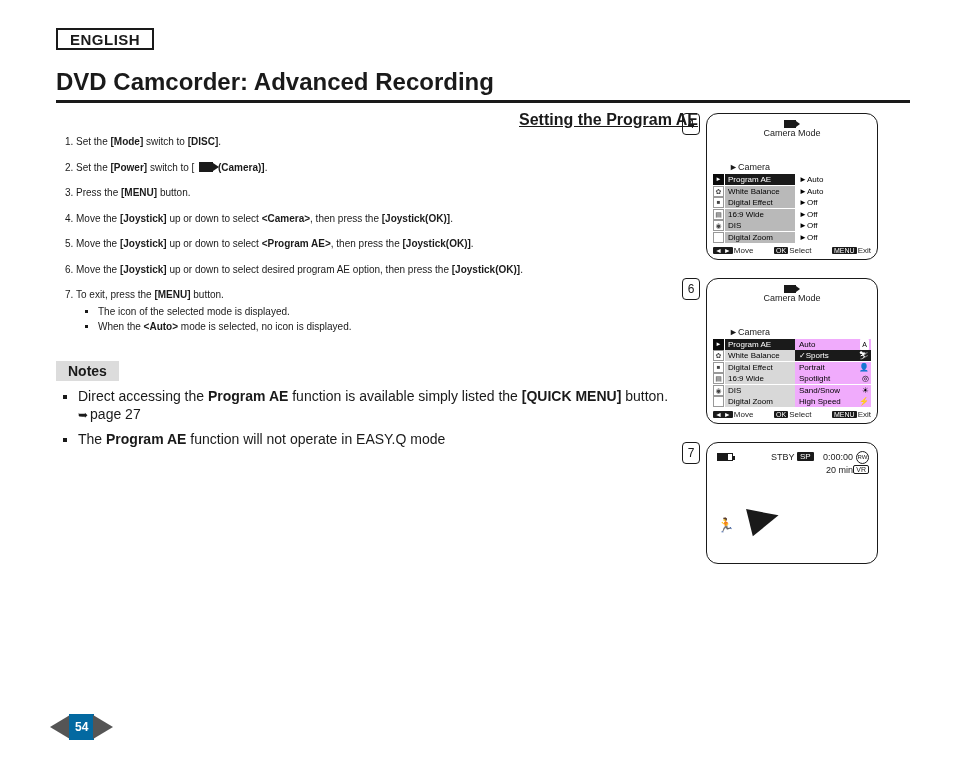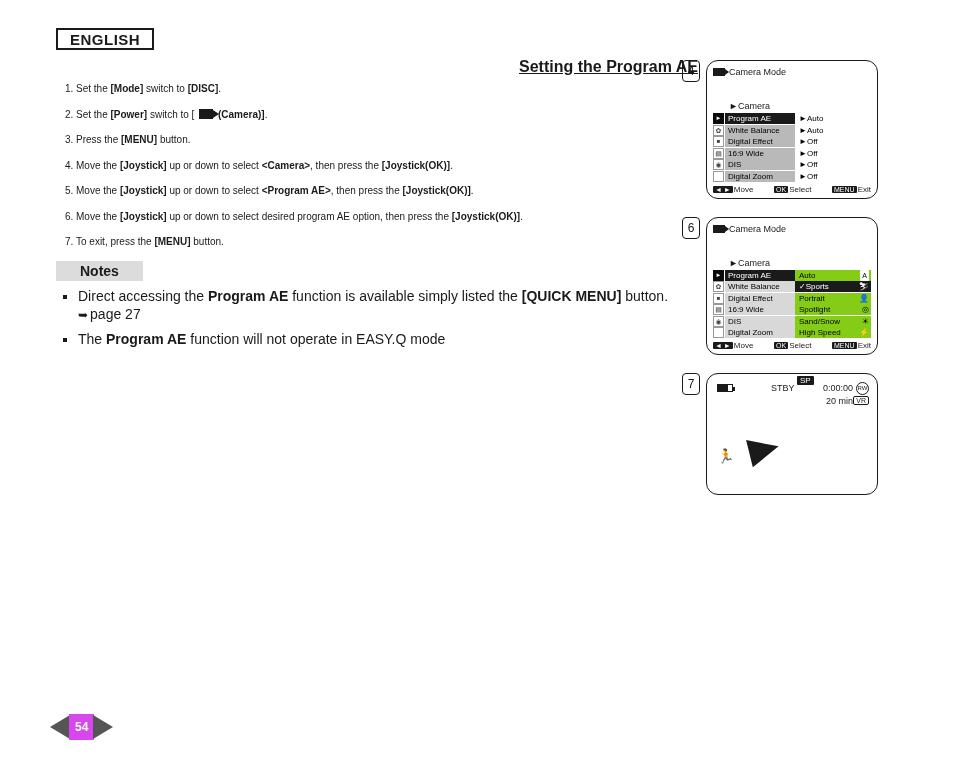--- a/index.html
+++ b/index.html
@@ -8,89 +8,94 @@
   .lang-box { display: inline-block; border: 2px solid #1a1a1a; padding: 1px 12px 0 12px; font-size: 15px; font-weight: bold; letter-spacing: 0.5px; }
   .title { font-size: 24px; font-weight: bold; margin-top: 18px; border-bottom: 3px solid #1a1a1a; padding-bottom: 4px; }
   .content-row { display: flex; margin-top: 8px; }
   .text-col { flex: 0 0 650px; padding-right: 8px; }
   .fig-col { flex: 1; padding-top: 2px; }
   .section-head { font-size: 16px; font-weight: bold; text-decoration: underline; margin-bottom: 6px; text-align: right; }
   ol.steps { list-style: decimal; margin-left: 20px; font-size: 10px; line-height: 1.35; }
   ol.steps > li { margin-bottom: 12px; }
   ul.sub { list-style: square; margin-left: 22px; margin-top: 3px; }
   ul.sub li { margin-bottom: 2px; }
-  .notes-label { display: inline-block; background: #dcdcdc; font-size: 14px; font-weight: bold; padding: 2px 24px; margin-top: 0; }
+  .notes-label { display: inline-block; background: #dcdcdc; font-size: 14px; font-weight: bold; padding: 2px 12px; margin-top: 15px; }
   ul.notes { list-style: square; margin-left: 22px; font-size: 14px; line-height: 1.35; margin-top: 6px; }
   ul.notes li { margin-bottom: 6px; }
   .b { font-weight: bold; }
   .cam-icon { display: inline-block; width: 14px; height: 10px; background: #1a1a1a; position: relative; vertical-align: -1px; margin: 0 2px; }
   .cam-icon:after { content: ""; position: absolute; right: -6px; top: 1px; border-left: 6px solid #1a1a1a; border-top: 4px solid transparent; border-bottom: 4px solid transparent; }
   .page-num { position: absolute; left: 50px; bottom: 26px; }
   .page-num .tri-l { display:inline-block; width:0;height:0;border-right:20px solid #555;border-top:12px solid transparent;border-bottom:12px solid transparent;vertical-align:middle;}
-  .page-num .box { display:inline-block; background:#d946ef; color:#fff; font-size:12px; font-weight:bold; padding:6px 6px; vertical-align:middle; margin-left:-1px;}
+  .page-num .box { display:inline-block; background:#0369a1; color:#fff; font-size:12px; font-weight:bold; padding:6px 6px; vertical-align:middle; margin-left:-1px;}
   .page-num .tri-r { display:inline-block; width:0;height:0;border-left:20px solid #555;border-top:12px solid transparent;border-bottom:12px solid transparent;vertical-align:middle;margin-left:-1px;}
 
   
   .fig { position: relative; margin-bottom: 18px; }
   .fig-num { position: absolute; left: -24px; top: 0; width: 18px; height: 22px; border: 1.4px solid #1a1a1a; border-radius: 4px; font-size: 12px; text-align: center; line-height: 20px; }
   .screen { width: 172px; border: 1.6px solid #1a1a1a; border-radius: 12px; padding: 6px 6px 4px 6px; background: #fff; margin-left: 0; }
-  .sc-title-row { display: flex; align-items: center; font-size: 9px; margin-bottom: 1px; }
+  .sc-title-row { display: flex; align-items: center; font-size: 9px; margin-bottom: 1px; flex-direction: column; }
   .sc-title-row .camtiny { width: 12px; height: 8px; background:#1a1a1a; margin-right:4px; position:relative;}
   .sc-title-row .camtiny:after{content:"";position:absolute;right:-4px;top:1px;border-left:4px solid #1a1a1a;border-top:3px solid transparent;border-bottom:3px solid transparent;}
   .sc-nav { font-size: 9px; margin-left: 16px; margin-bottom: 2px; margin-top: 24px; }
   .menu-row { display:flex; height: 11px; font-size: 8px; line-height: 11px; margin-bottom: 0.5px; }
   .menu-icon { width: 11px; height: 11px; background:#0a0a0a; margin-right:1px; display:flex;align-items:center;justify-content:center;color:#fff;font-size:7px;}
   .menu-icon.off { background:#fff;border:1px solid #999; color:#444;}
   .menu-icon.gear:before{content:"✿";font-size:7px;}
   .menu-icon.cam:before{content:"►";font-size:6px;}
   .menu-icon.photo:before{content:"■";font-size:6px;}
   .menu-icon.scr:before{content:"▤";font-size:7px;}
   .menu-icon.disc:before{content:"◉";font-size:7px;}
   .menu-icon.info:before{content:"";}
   .menu-label { background:#b9b9b9; color:#000; padding-left:3px; flex:0 0 70px; }
   .menu-label.sel { background:#1a1a1a; color:#fff; }
   .menu-label.light { background:#d8d8d8; }
   .menu-val { background:#fff; color:#000; padding-left:4px; flex:1; display:flex; align-items:center; justify-content:space-between; padding-right:2px;}
-  .menu-val.row2 { background:#84cc16; color:#000; }
+  .menu-val.row2 { background:#f0abfc; color:#000; }
   .menu-val.sel { background:#1a1a1a; color:#fff; }
   .foot { display:flex; justify-content:space-between; font-size:8px; margin-top:3px; align-items:center;}
   .foot .chip { background:#1a1a1a;color:#fff;font-size:7px;padding:0 2px;border-radius:1px;margin-right:1px;}
   .screen-live { width: 172px; height: 122px; border: 1.6px solid #1a1a1a; border-radius: 12px; position:relative; }
   .batt { position:absolute; top:10px; left:10px; width:16px;height:8px;border:1px solid #1a1a1a;}
   .batt:after{content:"";position:absolute;right:-3px;top:2px;width:2px;height:4px;background:#1a1a1a;}
   .batt .fill{background:#1a1a1a;width:10px;height:6px;margin:0;}
-  .sp { position:absolute; top:2px; left:90px; background:#1a1a1a;color:#fff;font-size:8px;padding:0 3px;border-radius:1px;}
+  .sp { position:absolute; top:9px; left:90px; background:#1a1a1a;color:#fff;font-size:8px;padding:0 3px;border-radius:1px;}
   .timecode{position:absolute;top:9px;right:24px;font-size:9px;}
   .rw{position:absolute;top:8px;right:8px;width:13px;height:13px;border:1.2px solid #1a1a1a;border-radius:50%;font-size:6px;text-align:center;line-height:11px;}
   .stby{position:absolute;top:9px;left:64px;font-size:9px;}
   .vr{position:absolute;top:22px;right:8px;font-size:7px;border:1px solid #1a1a1a;padding:0 2px;border-radius:2px;}
   .rem{position:absolute;top:22px;right:24px;font-size:9px;}
   .arrow { position:absolute; left:42px; top:62px; width:0;height:0;border-left:30px solid #1a1a1a;border-top:14px solid transparent;border-bottom:14px solid transparent; transform: rotate(-14deg);}
   .mode-icon{position:absolute;left:10px;top:74px;font-size:14px;}
   .arrow-link:before{content:"➥";font-size:12px;margin-right:2px;}
 </style>
 </head>
 <body>
 
 <div class="page">
   <div class="lang-box">ENGLISH</div>
+  <div class="title">DVD Camcorder: Advanced Recording</div>
 
   <div class="content-row">
     <div class="text-col">
       <div class="section-head">Setting the Program AE</div>
       <ol class="steps">
         <li><span>Set the </span><span class="b">[Mode]</span><span> switch to </span><span class="b">[DISC]</span><span>.</span></li>
         <li><span>Set the </span><span class="b">[Power]</span><span> switch to  [ </span><span class="cam-icon"></span> <span class="b">(Camera)]</span><span>.</span></li>
         <li><span>Press the </span><span class="b">[MENU]</span><span> button.</span>
         </li>
         <li><span>Move the </span><span class="b">[Joystick]</span><span> up or down to select </span><span class="b">&lt;Camera&gt;</span><span>, then press the </span><span class="b">[Joystick(OK)]</span><span>.</span></li>
         <li><span>Move the </span><span class="b">[Joystick]</span><span> up or down to select </span><span class="b">&lt;Program AE&gt;</span><span>, then press the </span><span class="b">[Joystick(OK)]</span><span>.</span>
         </li>
         <li><span>Move the </span><span class="b">[Joystick]</span><span> up or down to select desired program AE option, then press the </span><span class="b">[Joystick(OK)]</span><span>.</span></li>
         <li><span>To exit, press the </span><span class="b">[MENU]</span><span> button.</span>
+          <ul class="sub">
+            <li>The icon of the selected mode is displayed.</li>
+            <li><span>When the </span><span class="b">&lt;Auto&gt;</span><span> mode is selected, no icon is displayed.</span></li>
+          </ul>
         </li>
       </ol>
 
       <div class="notes-label">Notes</div>
       <ul class="notes">
         <li><span>Direct accessing the </span><span class="b">Program AE</span><span> function is available simply listed the </span><span class="b">[QUICK MENU]</span><span> button. </span><span class="arrow-link">page 27</span></li>
         <li><span>The </span><span class="b">Program AE</span><span> function will not operate in EASY.Q mode</span></li>
       </ul>
     </div>
 

